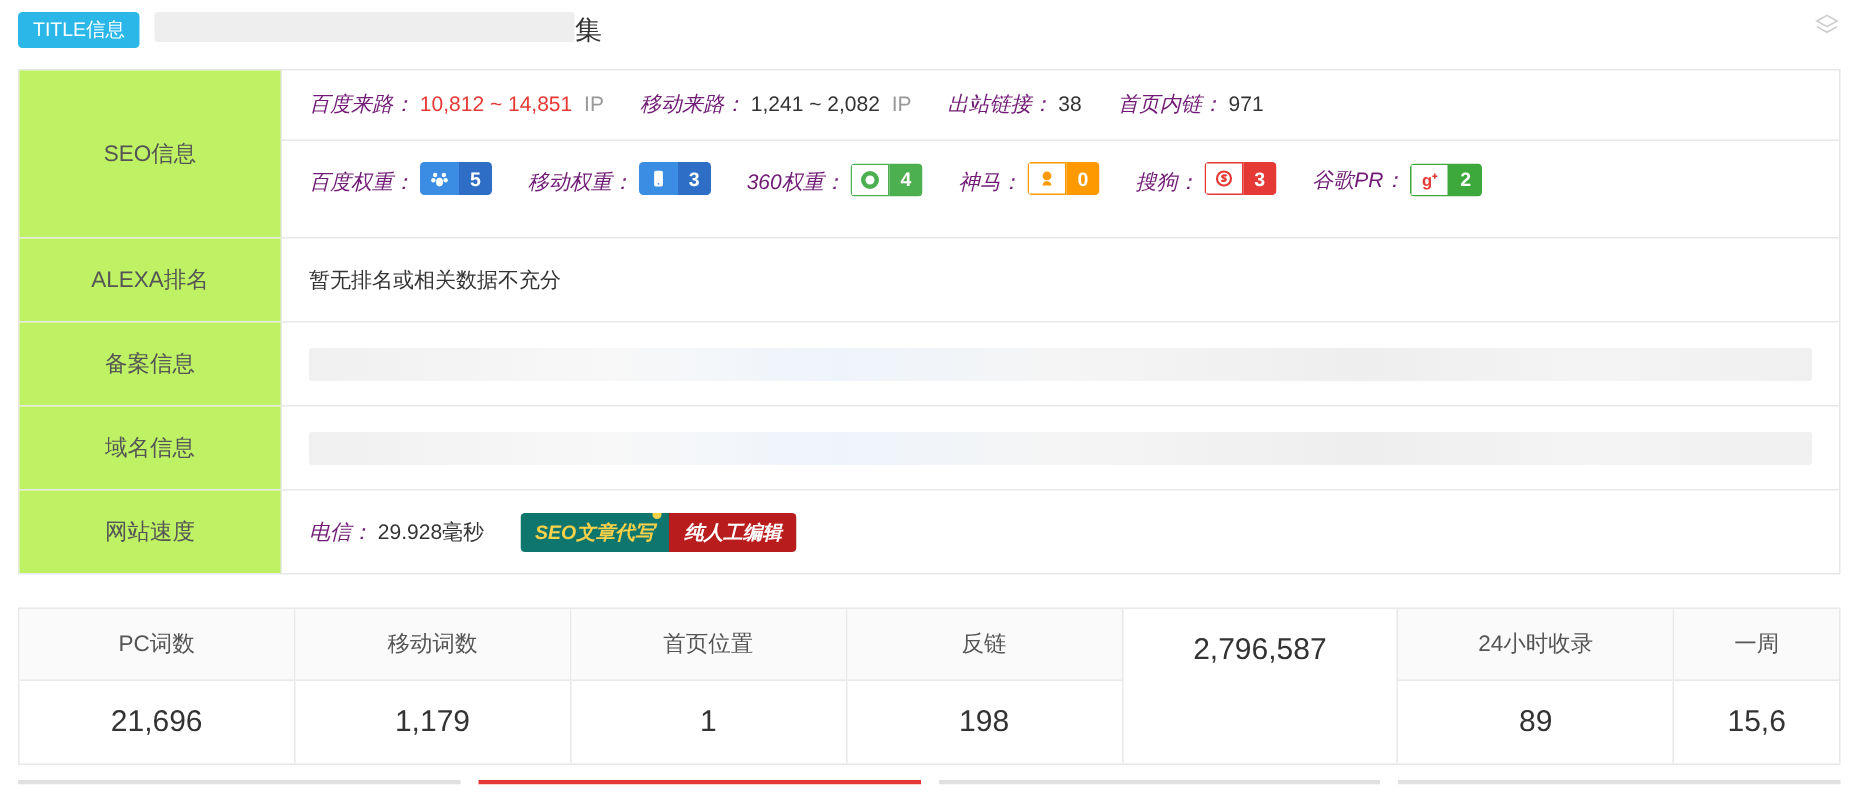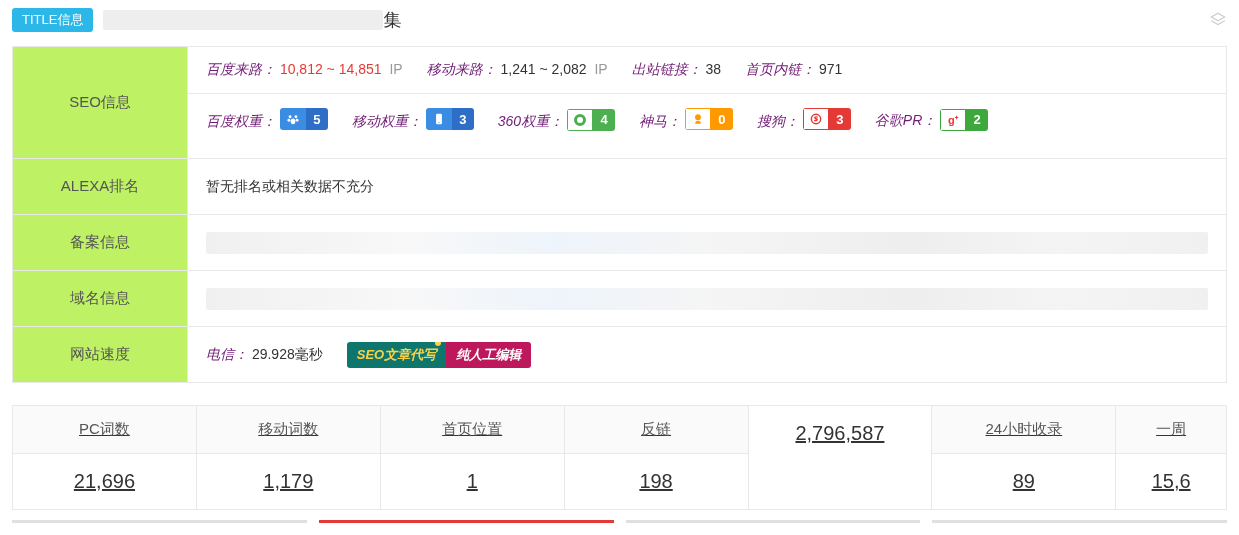--- a/index.html
+++ b/index.html
@@ -5,21 +5,21 @@
   * { box-sizing: border-box; margin: 0; padding: 0; }
   body {
     font-family: "Microsoft YaHei", Arial, sans-serif;
     font-size: 14px;
     color: #333;
     background: #fff;
     width: 1239px;
   }
   .top-bar {
     display: flex;
-    align-items: center;
+    align-items: flex-start;
     padding: 8px 12px;
     gap: 10px;
   }
   .title-tag {
     background: #2BB8E8;
     color: #fff;
     font-size: 13px;
     padding: 3px 10px;
     border-radius: 3px;
     font-weight: 500;
@@ -137,39 +137,38 @@
     font-style: italic;
     font-weight: 600;
     font-size: 13px;
     position: relative;
   }
   .seo-promo .part-a {
     background: #0f766e; color: #F9D24A;
     padding: 0 10px; display:flex;align-items:center;
   }
   .seo-promo .part-b {
-    background: #be185d; color: #fff;
+    background: #b91c1c; color: #fff;
     padding: 0 10px; display:flex;align-items:center;
   }
   .seo-promo::before{
     content:"";position:absolute;top:-2px;left:48%;
     width:6px;height:6px;background:#F9D24A;border-radius:50%;
   }
 
   .stats-table {
     margin: 22px 12px 0 12px;
     border: 1px solid #e8e8e8;
     border-right: none;
     display: flex;
   }
   .stats-col {
     flex: 1;
     border-right: 1px solid #e8e8e8;
     text-align: center;
-    text-decoration: underline;
   }
   .stats-col.last { flex: 0.6; }
   .stats-head {
     background: #fafafa;
     padding: 14px 6px;
     color: #555;
     border-bottom: 1px solid #e8e8e8;
     font-size: 15px;
   }
   .stats-val {

